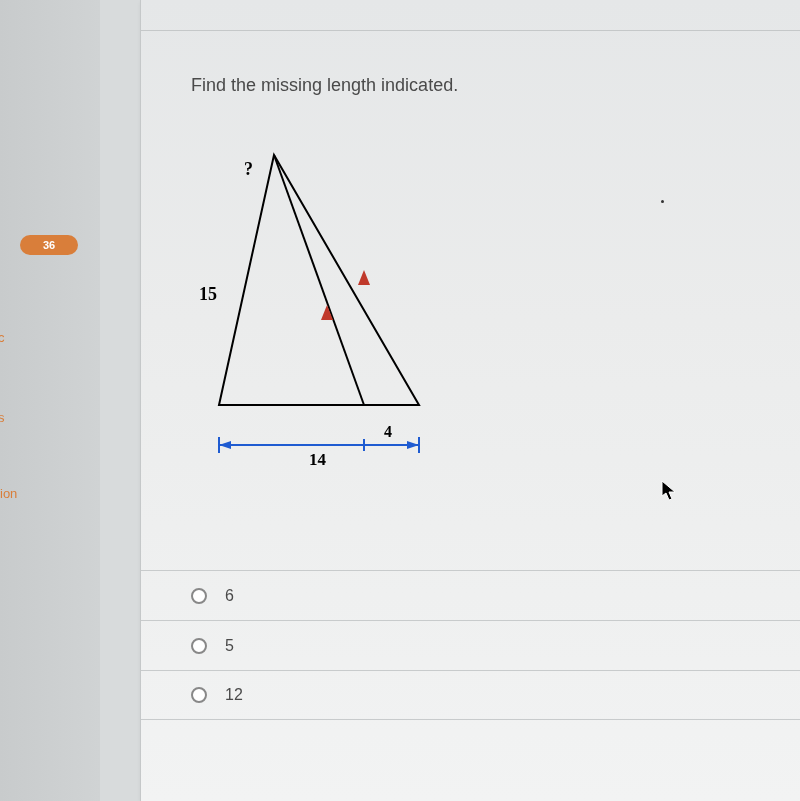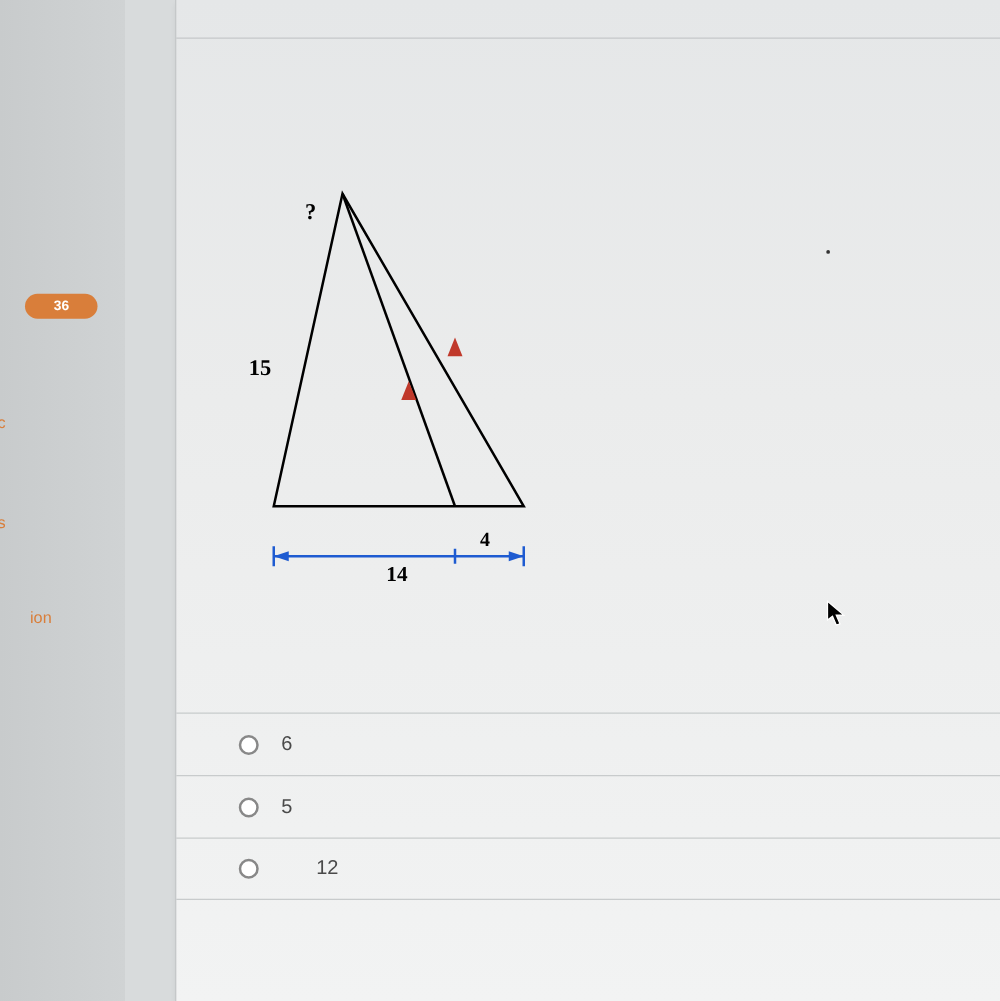--- a/index.html
+++ b/index.html
@@ -31,21 +31,21 @@
       border-radius: 12px;
     }
     .sidebar-text {
       position: absolute;
       color: #d97e3a;
       font-size: 13px;
       font-weight: 400;
     }
     .sb-c { left: -2px; top: 330px; }
     .sb-s { left: -2px; top: 410px; }
-    .sb-ion { left: 0; top: 486px; padding-left: 24px; }
+    .sb-ion { left: 0; top: 486px; }
     .main {
       position: absolute;
       left: 140px;
       top: 0;
       right: 0;
       bottom: 0;
       background: linear-gradient(180deg, #e5e7e8 0%, #ebecec 40%, #f2f3f3 100%);
       border-left: 1px solid #c5c8c9;
       box-shadow: 0 2px 4px rgba(0,0,0,0.05);
     }
@@ -84,21 +84,21 @@
     .option {
       display: flex;
       align-items: center;
       height: 50px;
       padding-left: 50px;
       border-top: 1px solid #c8cbcc;
       font-size: 16px;
       color: #4a4a4a;
       cursor: pointer;
     }
-    .option:last-child { border-bottom: 1px solid #c8cbcc; gap: 28px; }
+    .option:last-child { border-bottom: 1px solid #c8cbcc; }
     .radio {
       width: 16px;
       height: 16px;
       border: 2px solid #888;
       border-radius: 50%;
       margin-right: 18px;
       background: #fff;
     }
     .cursor {
       position: absolute;
@@ -123,20 +123,21 @@
 <div class="sidebar">
   <div class="badge">36</div>
   <div class="sidebar-text sb-c">c</div>
   <div class="sidebar-text sb-s">s</div>
   <div class="sidebar-text sb-ion">ion</div>
 </div>
 
 <div class="main">
   <div class="top-divider"></div>
 
+  <div class="question">Find the missing length indicated.</div>
 
   <div class="figure">
     <svg viewBox="0 0 280 350">
 
       <polygon points="85,10 30,260 230,260" fill="none" stroke="#000" stroke-width="2"></polygon>
 
       <line x1="85" y1="10" x2="175" y2="260" stroke="#000" stroke-width="2"></line>
 
       <polygon points="175,125 169,140 181,140" fill="#c0392b"></polygon>
       <polygon points="138,160 132,175 144,175" fill="#c0392b"></polygon>

